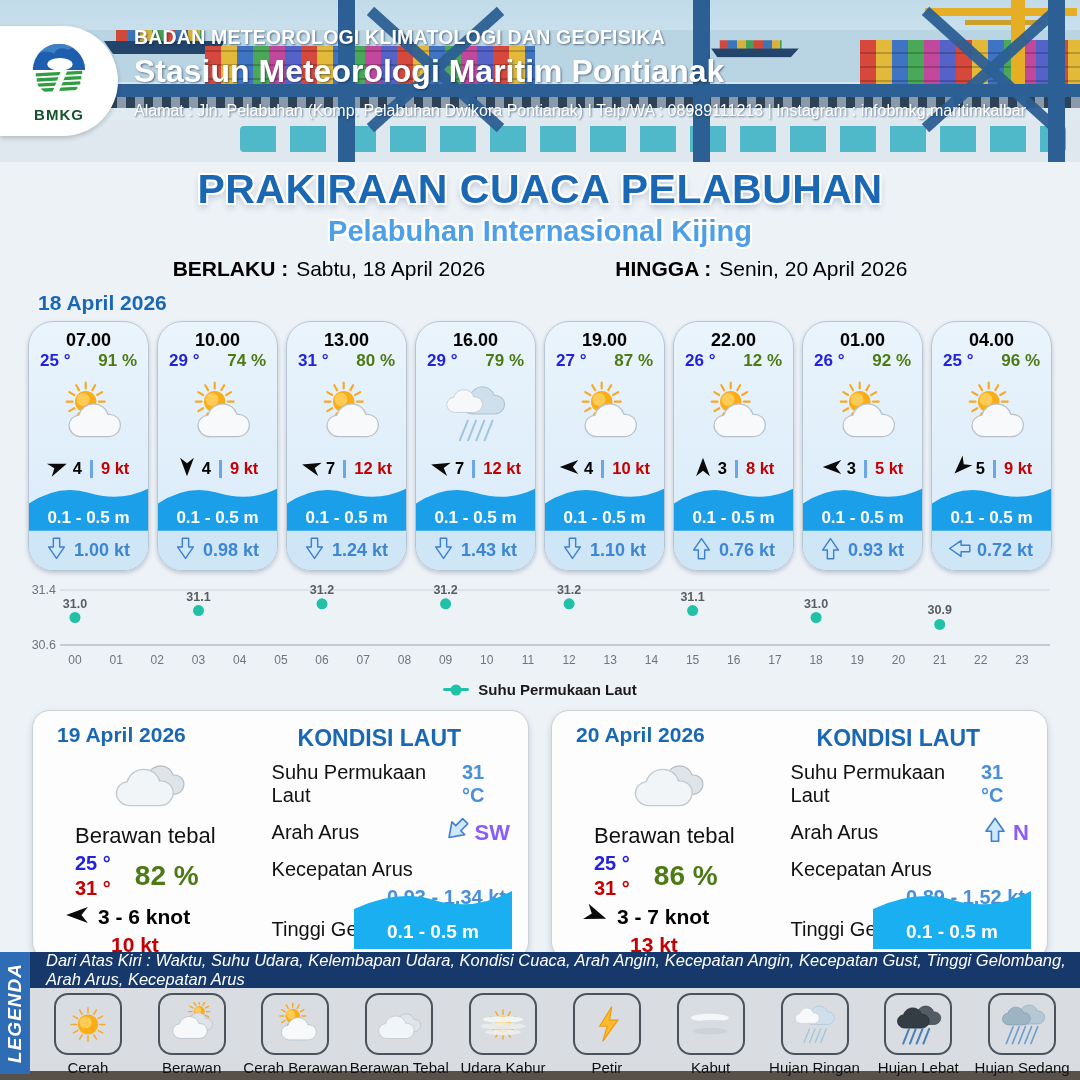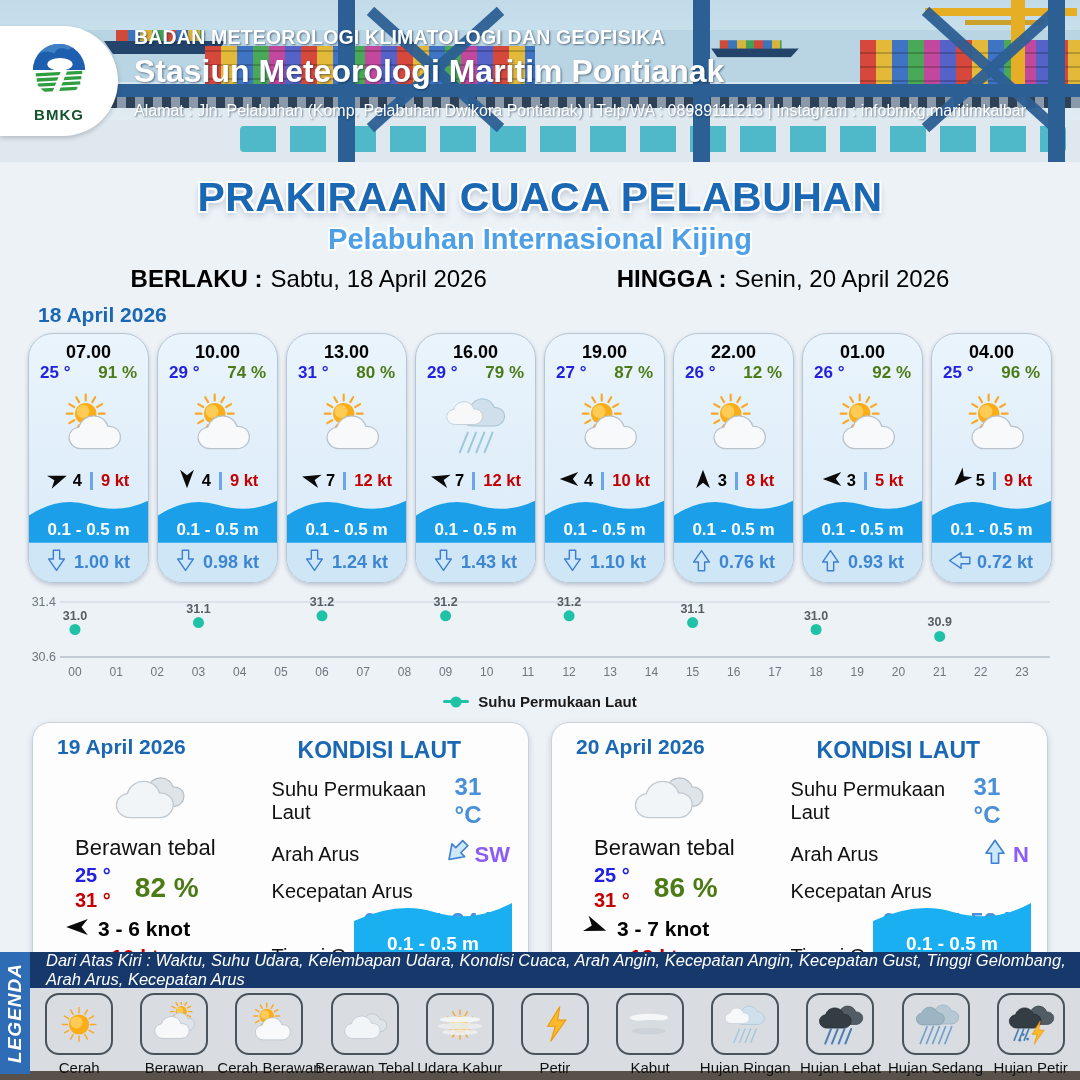--- a/index.html
+++ b/index.html
@@ -38,25 +38,25 @@
      text-shadow:1px 1px 2px rgba(10,30,60,.55);}
   .org{font-size:19.5px;font-weight:bold;letter-spacing:.2px;}
   .station{font-size:32px;font-weight:bold;margin-top:4px;}
   .addr{font-size:16px;margin-top:12px;}
   .logo-pill{position:absolute;left:0;top:26px;width:118px;height:110px;background:#fff;
      border-radius:0 55px 55px 0;z-index:5;display:flex;flex-direction:column;align-items:center;
      justify-content:center;box-shadow:0 2px 5px rgba(0,0,0,.2);}
   .logo-text{font-size:15px;font-weight:bold;color:#14532d;letter-spacing:1px;margin-top:1px;}
   
   .titles{text-align:center;}
-  .main-title{margin:12px 0 0;font-size:41px;font-weight:800;color:var(--blue-title);letter-spacing:.5px;
+  .main-title{margin:4px 0 0;font-size:41px;font-weight:800;color:var(--blue-title);letter-spacing:.5px;
      text-shadow:-2px -2px 0 #fff,2px -2px 0 #fff,-2px 2px 0 #fff,2px 2px 0 #fff,0 4px 7px rgba(20,50,90,.3);}
   .sub-title{margin:2px 0 0;font-size:29px;font-weight:bold;color:var(--blue-sub);
      text-shadow:-2px -2px 0 #fff,2px -2px 0 #fff,-2px 2px 0 #fff,2px 2px 0 #fff;}
-  .valid-row{display:flex;justify-content:center;gap:130px;margin-top:9px;font-size:24px;color:#000;}
+  .valid-row{display:flex;justify-content:center;gap:130px;margin-top:9px;font-size:21px;color:#000;}
   .valid-row b{margin-right:8px;}
   .forecast-date{margin:10px 0 6px 38px;color:var(--blue-title);font-weight:bold;font-size:21px;}
   
   .cards-row{display:flex;gap:8px;padding:0 28px;}
   .fcard{flex:1;height:248px;background:linear-gradient(180deg,#eaf4fc,#d8eaf8);
      border:1px solid #b7c6d5;border-radius:25px;overflow:hidden;display:flex;flex-direction:column;
      box-shadow:0 2px 4px rgba(60,80,110,.28);}
   .f-time{text-align:center;font-weight:bold;font-size:18px;color:#000;margin-top:8px;height:22px;}
   .f-th{display:flex;justify-content:space-between;padding:0 11px;font-weight:bold;font-size:17px;height:22px;}
   .f-temp{color:var(--temp-blue);} .f-hum{color:var(--hum-green);}
@@ -94,21 +94,21 @@
   .d-tmin{color:var(--temp-blue);} .d-tmax{color:var(--gust-red);}
   .d-hum{color:var(--hum-green);font-weight:bold;font-size:28px;}
   .d-wind{display:flex;align-items:center;gap:9px;font-weight:bold;font-size:21px;color:#000;
      margin:4px 0 0 14px;}
   .d-wind .dart{width:24px;height:18px;}
   .d-gust{color:var(--gust-red);font-weight:bold;font-size:21px;margin:4px 0 0 60px;}
   .d-right{flex:1;position:relative;padding-left:14px;}
   .d-sea-title{color:var(--blue-title);font-weight:bold;font-size:23px;margin:2px 0 8px 26px;}
   .d-row{display:flex;justify-content:space-between;align-items:center;font-size:20px;color:#111;
      margin:9px 0;}
-  .d-val{color:#4a90d9;font-weight:bold;font-size:24px;}
+  .d-val{color:#4a90d9;font-weight:bold;font-size:20px;}
   .d-dirval{display:flex;align-items:center;gap:7px;color:#8b5cf6;font-weight:bold;font-size:22px;}
   .d-dirval .curr{width:22px;height:27px;}
   .d-speedval{text-align:right;margin:-4px 4px 0 0;}
   .d-waveb{position:absolute;right:-2px;bottom:-2px;width:158px;height:64px;}
   .d-wave-t{position:absolute;bottom:6px;width:100%;text-align:center;color:#fff;font-weight:bold;font-size:19px;}
   
   .legend{position:absolute;left:0;right:0;bottom:0;height:128px;}
   .legend-bottom{position:absolute;left:0;right:0;bottom:0;height:9px;background:#57514a;}
   .legend-strip{position:absolute;left:0;top:0;bottom:6px;width:30px;background:#2e6cb5;color:#fff;
      display:flex;align-items:center;justify-content:center;z-index:2;}
@@ -875,32 +875,16 @@
               <path d="M25 58C13 58 5 49 5 40C5 31 12 24 21 23C24 12 34 5 45 5C56 5 65 12 68 22C78 21 88 28 88 39C88 50 79 58 68 58Z" fill="#9db4c2" stroke="#7f9cae" stroke-width="2" transform="translate(12 6) scale(0.6)"></path>
               <line x1="34" y1="44" x2="22" y2="74" stroke="#6f9fce" stroke-width="3" stroke-linecap="round"></line>
               <line x1="45" y1="44" x2="33" y2="74" stroke="#6f9fce" stroke-width="3" stroke-linecap="round"></line>
               <line x1="56" y1="44" x2="44" y2="74" stroke="#6f9fce" stroke-width="3" stroke-linecap="round"></line>
               <line x1="67" y1="44" x2="55" y2="74" stroke="#6f9fce" stroke-width="3" stroke-linecap="round"></line>
               <line x1="78" y1="44" x2="66" y2="74" stroke="#6f9fce" stroke-width="3" stroke-linecap="round"></line>
             </svg>
           </div>
     <div class="litem-label">Hujan Sedang</div>
   </div>
-  <div class="litem">
-    <div class="litem-tile">
-            <svg viewBox="0 0 100 80">
-              <path d="M25 58C13 58 5 49 5 40C5 31 12 24 21 23C24 12 34 5 45 5C56 5 65 12 68 22C78 21 88 28 88 39C88 50 79 58 68 58Z" fill="#515c64" stroke="#3c454c" stroke-width="2" transform="translate(36 4) scale(0.62)"></path>
-              <path d="M25 58C13 58 5 49 5 40C5 31 12 24 21 23C24 12 34 5 45 5C56 5 65 12 68 22C78 21 88 28 88 39C88 50 79 58 68 58Z" fill="#343d44" stroke="#262d33" stroke-width="2" transform="translate(8 7) scale(0.68)"></path>
-              <line x1="28" y1="48" x2="20" y2="68" stroke="#4a80b6" stroke-width="3" stroke-linecap="round"></line>
-              <line x1="37" y1="48" x2="29" y2="68" stroke="#4a80b6" stroke-width="3" stroke-linecap="round"></line>
-              <line x1="46" y1="48" x2="38" y2="68" stroke="#4a80b6" stroke-width="3" stroke-linecap="round"></line>
-              <circle cx="36" cy="58" r="2.5" fill="#4a80b6"></circle>
-              <circle cx="44" cy="66" r="2.5" fill="#4a80b6"></circle>
-              <circle cx="30" cy="68" r="2.5" fill="#4a80b6"></circle>
-              <polygon points="16,0 0,26 10,26 4,46 24,18 13,18" fill="#FDBA2C" stroke="#ED9A0C" stroke-width="1.5" transform="translate(52 34) scale(0.9)"></polygon>
-            </svg>
-          </div>
-    <div class="litem-label">Hujan Petir</div>
-  </div>
       </div>
   </footer>
 
 </div>
 
 </body></html>

